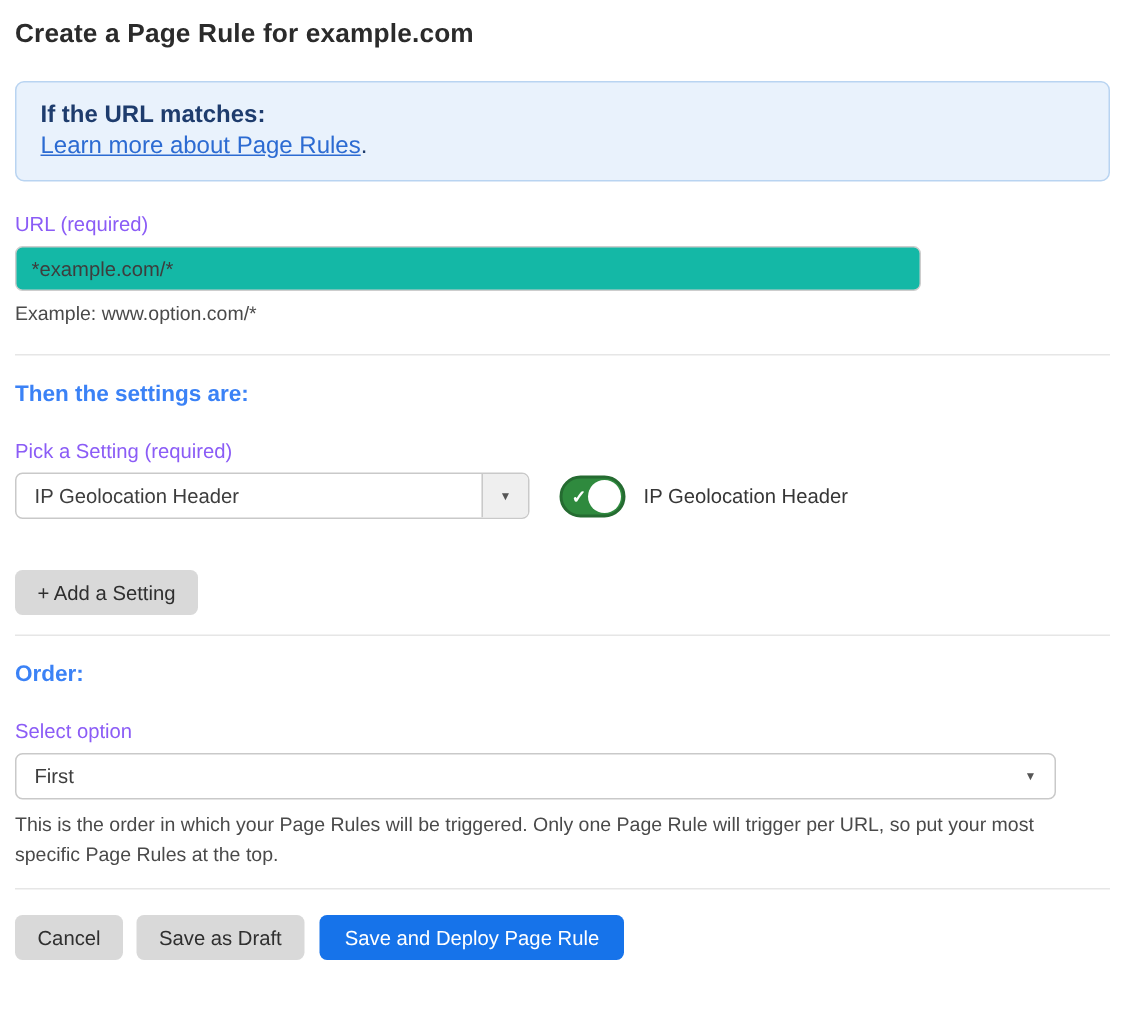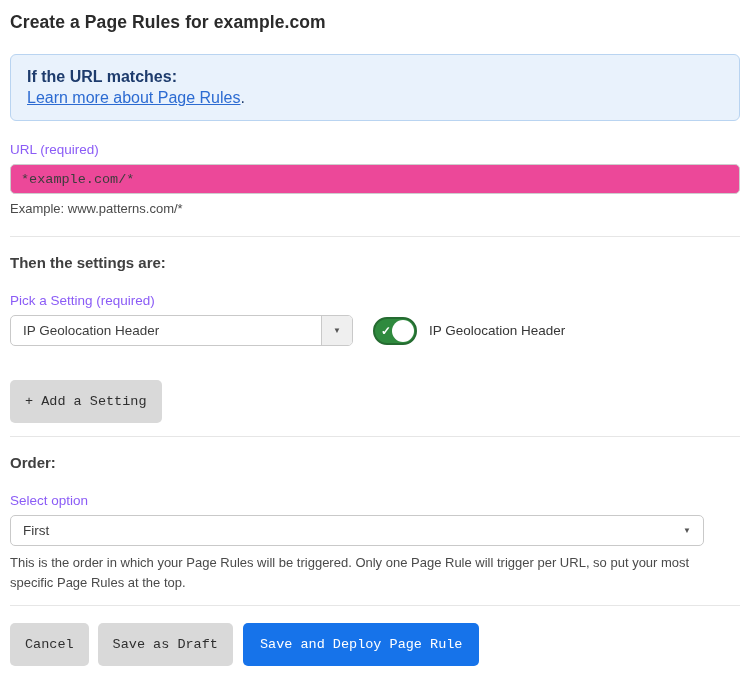--- a/index.html
+++ b/index.html
@@ -38,49 +38,49 @@
   }
 
   .field-label {
     display: block;
     font-size: 13.5px;
     color: #8b5cf6;
     margin-bottom: 7px;
   }
 
   .text-input {
-    width: 730px;
+    width: 604px;
     height: 30px;
     border: 1px solid #cdcdcd;
     border-radius: 5px;
     padding: 0 10px;
-    font-family: Liberation Mono, monospace;
+    font-family: Liberation Sans, sans-serif;
     font-size: 13.5px;
     color: #3d3d3d;
-    background: #ec4899;
+    background: #14b8a6;
     outline: none;
   }
 
   .helper {
     font-size: 13px;
     color: #4a4a4a;
     margin-top: 7px;
   }
   .helper.wide { line-height: 20px; max-width: 726px; margin-top: 7px; }
 
   hr.divider {
     border: none;
     border-top: 1px solid #e6e6e6;
     margin: 20px 0 0 0;
   }
 
   h2.section-heading {
     font-size: 15px;
     font-weight: bold;
-    color: #404040;
+    color: #3b82f6;
     margin: 17px 0 22px 0;
   }
 
   .setting-row { display: flex; align-items: center; }
 
   .select-box {
     display: flex;
     align-items: center;
     width: 343px;
     height: 31px;
@@ -144,52 +144,52 @@
     background: #ffffff;
     border-radius: 50%;
   }
   .toggle-label {
     margin-left: 12px;
     font-size: 13.5px;
     color: #363636;
   }
 
   .btn {
-    font-family: Liberation Mono, monospace;
+    font-family: Liberation Sans, sans-serif;
     font-size: 13.5px;
     border: none;
     border-radius: 5px;
-    height: 43px;
+    height: 30px;
     padding: 0 15px;
     cursor: pointer;
   }
   .btn.gray { background: #d9d9d9; color: #2f2f2f; }
   .btn.blue { background: #1673ea; color: #ffffff; }
 
   .add-btn { margin-top: 34px; }
 
   .actions { display: flex; align-items: center; margin-top: 17px; }
   .actions .btn + .btn { margin-left: 9px; }
   .actions .btn.blue { margin-left: 10px; padding: 0 17px; }
 </style>
 </head>
 <body>
 
 <div class="page">
 
-  <h1 class="page-title">Create a Page Rules for example.com</h1>
+  <h1 class="page-title">Create a Page Rule for example.com</h1>
 
   <div class="info-box">
     <div class="info-heading">If the URL matches:</div>
     <div class="info-link-row"><a href="#">Learn more about Page Rules</a><span>.</span></div>
   </div>
 
   <label class="field-label">URL (required)</label>
   <input class="text-input" type="text" value="*example.com/*" style="">
-  <div class="helper">Example: www.patterns.com/*</div>
+  <div class="helper">Example: www.option.com/*</div>
 
   <hr class="divider">
 
   <h2 class="section-heading">Then the settings are:</h2>
 
   <div class="field-label">Pick a Setting (required)</div>
 
   <div class="setting-row">
     <div class="select-box">
       <span class="select-value">IP Geolocation Header</span>

